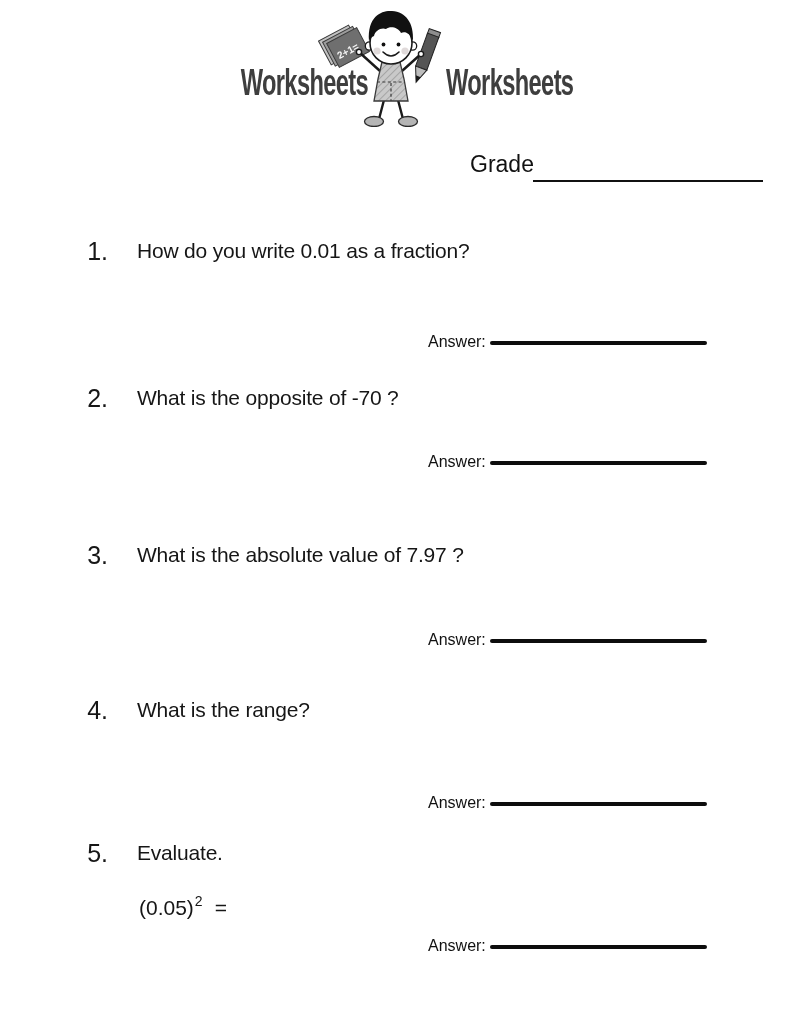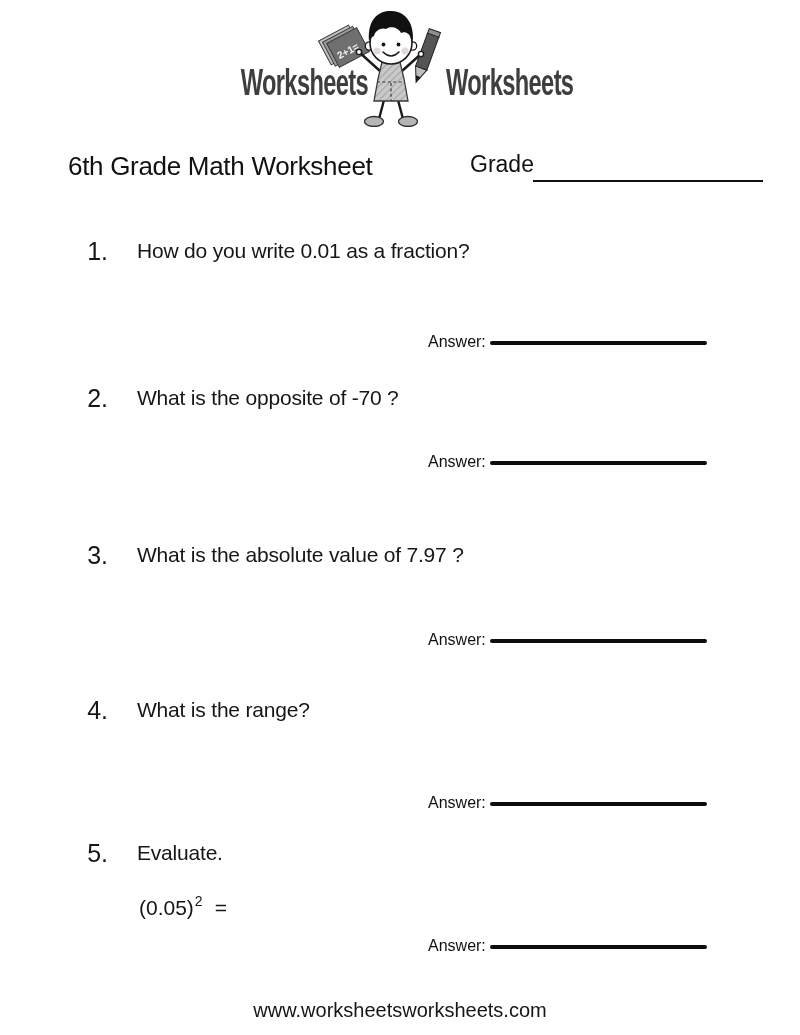--- a/index.html
+++ b/index.html
@@ -92,21 +92,20 @@
     <circle cx="73" cy="38" r="21" fill="#ffffff" stroke="#1a1a1a" stroke-width="1.6"></circle>
     <path d="M51,36 C49,10 65,5 74,6 C88,7 96,18 95,36 C92,28 87,26 83,28 C80,22 72,21 68,24 C63,22 57,26 56,31 C54,32 52,33 51,36 Z" fill="#111111"></path>
     <circle cx="65.5" cy="39.5" r="1.9" fill="#111"></circle>
     <circle cx="80.5" cy="39.5" r="1.9" fill="#111"></circle>
     <circle cx="59" cy="46" r="3.6" fill="#e0dada"></circle>
     <circle cx="87" cy="46" r="3.6" fill="#e0dada"></circle>
     <path d="M65,47 Q73,55 81,47" stroke="#1a1a1a" stroke-width="1.6" fill="none" stroke-linecap="round"></path>
   </svg>
   <div class="logo-text logo-right">Worksheets</div>
 
-  <h1 class="title">6th Grade Math Worksheet</h1>
   <div class="name-label">Grade</div>
   <div class="name-line"></div>
 
   <div class="q q1">
     <span class="q-num">1.</span>
     <span class="q-text">How do you write 0.01 as a fraction?</span>
   </div>
   <div class="answer a1">
     <span class="answer-label">Answer:</span>
     <span class="answer-line"></span>
@@ -144,15 +143,14 @@
     <span class="q-text">Evaluate.</span>
   </div>
   <div class="expression">
     <span>(0.05)</span><sup>2</sup><span class="expr-eq">=</span>
   </div>
   <div class="answer a5">
     <span class="answer-label">Answer:</span>
     <span class="answer-line"></span>
   </div>
 
-  <div class="footer">www.worksheetsworksheets.com</div>
 
 </div>
 
 </body></html>

